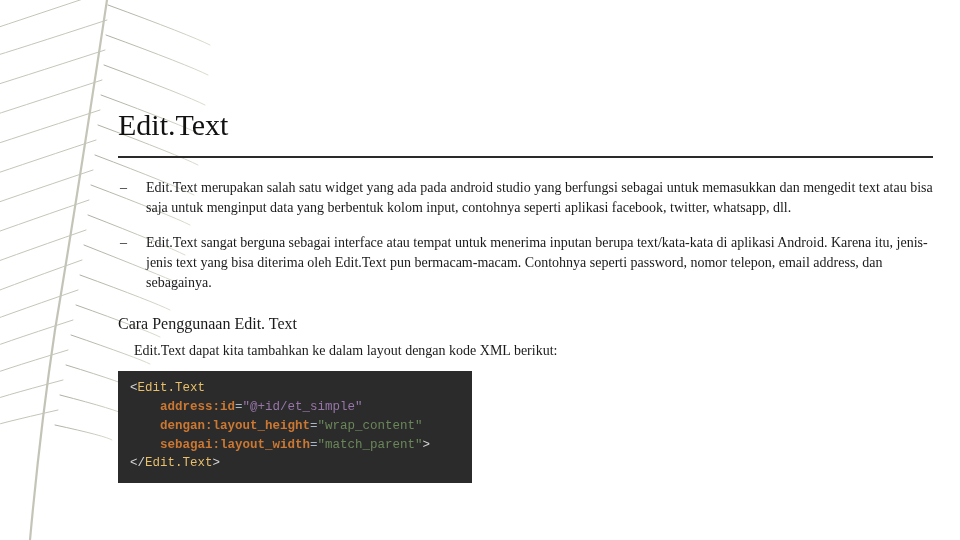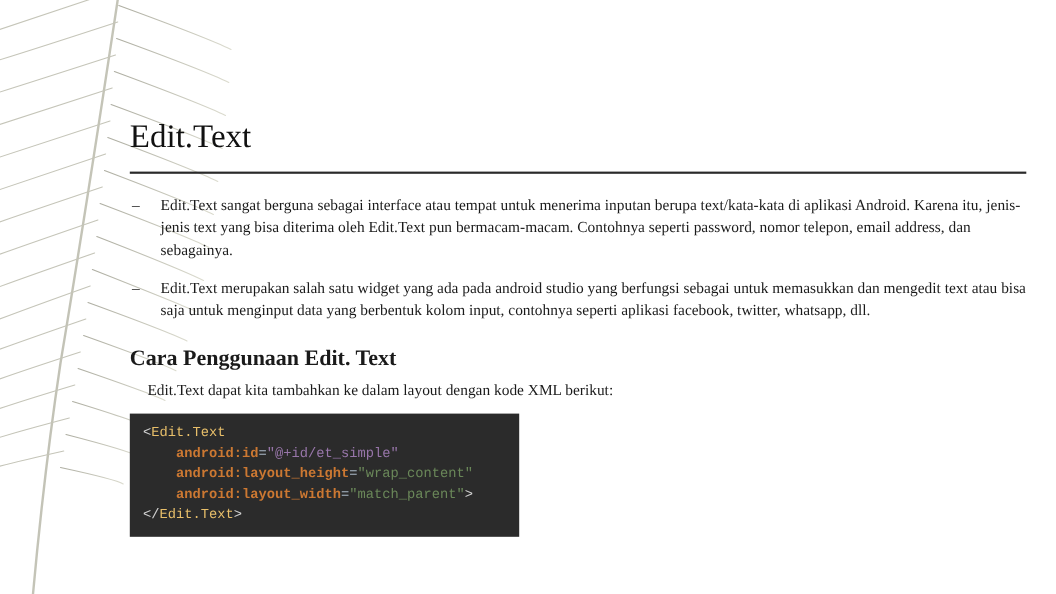--- a/index.html
+++ b/index.html
@@ -52,22 +52,22 @@
     margin-bottom: 14px;
     color: #1a1a1a;
   }
   .bullets li::before {
     content: "–";
     position: absolute;
     left: 2px;
     top: 0;
   }
   .subheading {
-    font-size: 20px;
-    font-weight: 700;
+    font-size: 16px;
+    font-weight: 400;
     margin: 4px 0 10px 0;
   }
   .intro {
     font-size: 14px;
     margin: 0 0 12px 16px;
   }
   .codeblock {
     background: #2b2b2b;
     color: #e6e6e6;
     font-family: Consolas, 'Courier New', monospace;
@@ -126,24 +126,24 @@
       <path d="M100 415 Q 158 430 166 435"></path>
     <path d="M 98 430 Q 36 444 26 448"></path>
       <path d="M 95 445 Q 146 456 152 460"></path>
   </g>
 </svg>
 
 <div class="content">
   <h1 class="title">Edit.Text</h1>
   <hr class="rule">
   <ul class="bullets">
+    <li>Edit.Text merupakan salah satu widget yang ada pada android studio yang berfungsi sebagai untuk memasukkan dan mengedit text atau bisa saja untuk menginput data yang berbentuk kolom input, contohnya seperti aplikasi facebook, twitter, whatsapp, dll.</li>
     <li>Edit.Text sangat berguna sebagai interface atau tempat untuk menerima inputan berupa text/kata-kata di aplikasi Android. Karena itu, jenis-jenis text yang bisa diterima oleh Edit.Text pun bermacam-macam. Contohnya seperti password, nomor telepon, email address, dan sebagainya.</li>
-    <li>Edit.Text merupakan salah satu widget yang ada pada android studio yang berfungsi sebagai untuk memasukkan dan mengedit text atau bisa saja untuk menginput data yang berbentuk kolom input, contohnya seperti aplikasi facebook, twitter, whatsapp, dll.</li>
   </ul>
   <h2 class="subheading">Cara Penggunaan Edit. Text</h2>
   <p class="intro">Edit.Text dapat kita tambahkan ke dalam layout dengan kode XML berikut:</p>
 
   <div class="codeblock"><span class="punc">&lt;</span><span class="tag">Edit.Text</span>
-    <span class="attr">android:id</span><span class="eq">=</span><span class="id">"@+id/et_simple"</span>
-    <span class="attr">android:layout_height</span><span class="eq">=</span><span class="str">"wrap_content"</span>
-    <span class="attr">android:layout_width</span><span class="eq">=</span><span class="str">"match_parent"</span><span class="punc">&gt;</span>
+    <span class="attr">address:id</span><span class="eq">=</span><span class="id">"@+id/et_simple"</span>
+    <span class="attr">dengan:layout_height</span><span class="eq">=</span><span class="str">"wrap_content"</span>
+    <span class="attr">sebagai:layout_width</span><span class="eq">=</span><span class="str">"match_parent"</span><span class="punc">&gt;</span>
 <span class="punc">&lt;/</span><span class="tag">Edit.Text</span><span class="punc">&gt;</span></div>
 </div>
 
 </body></html>

